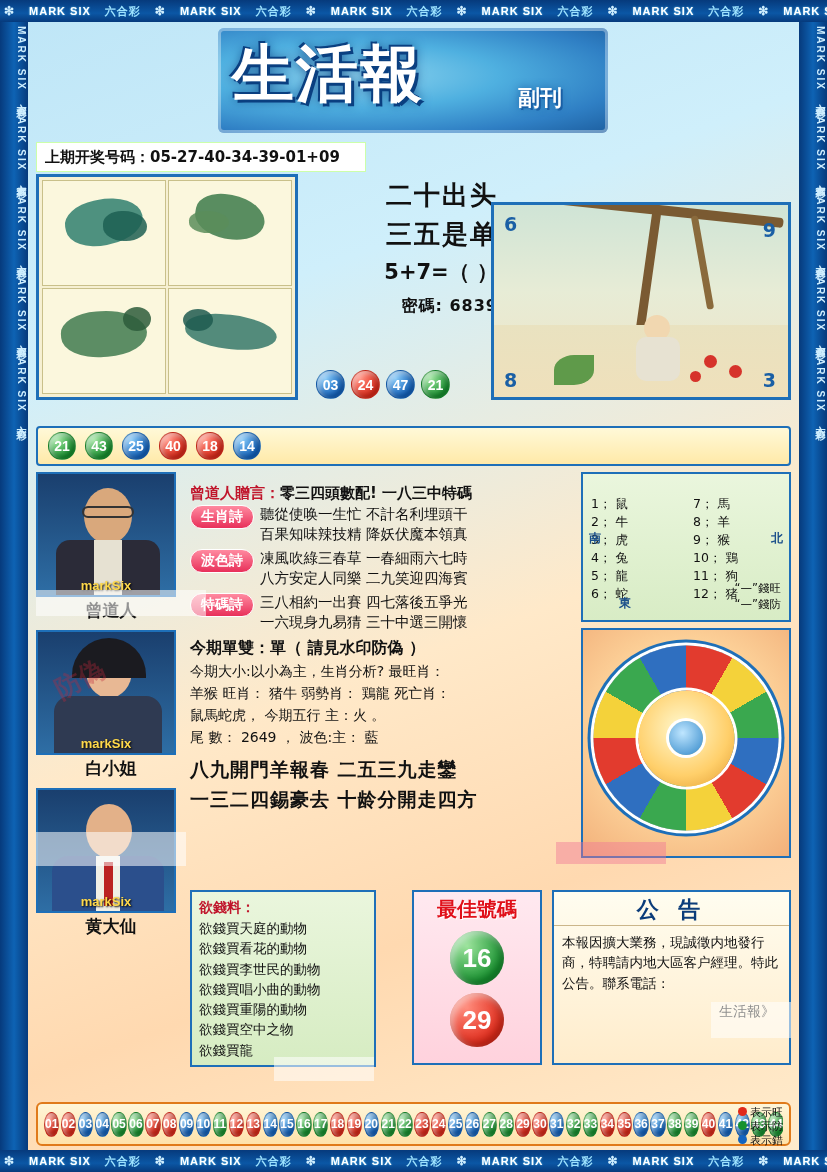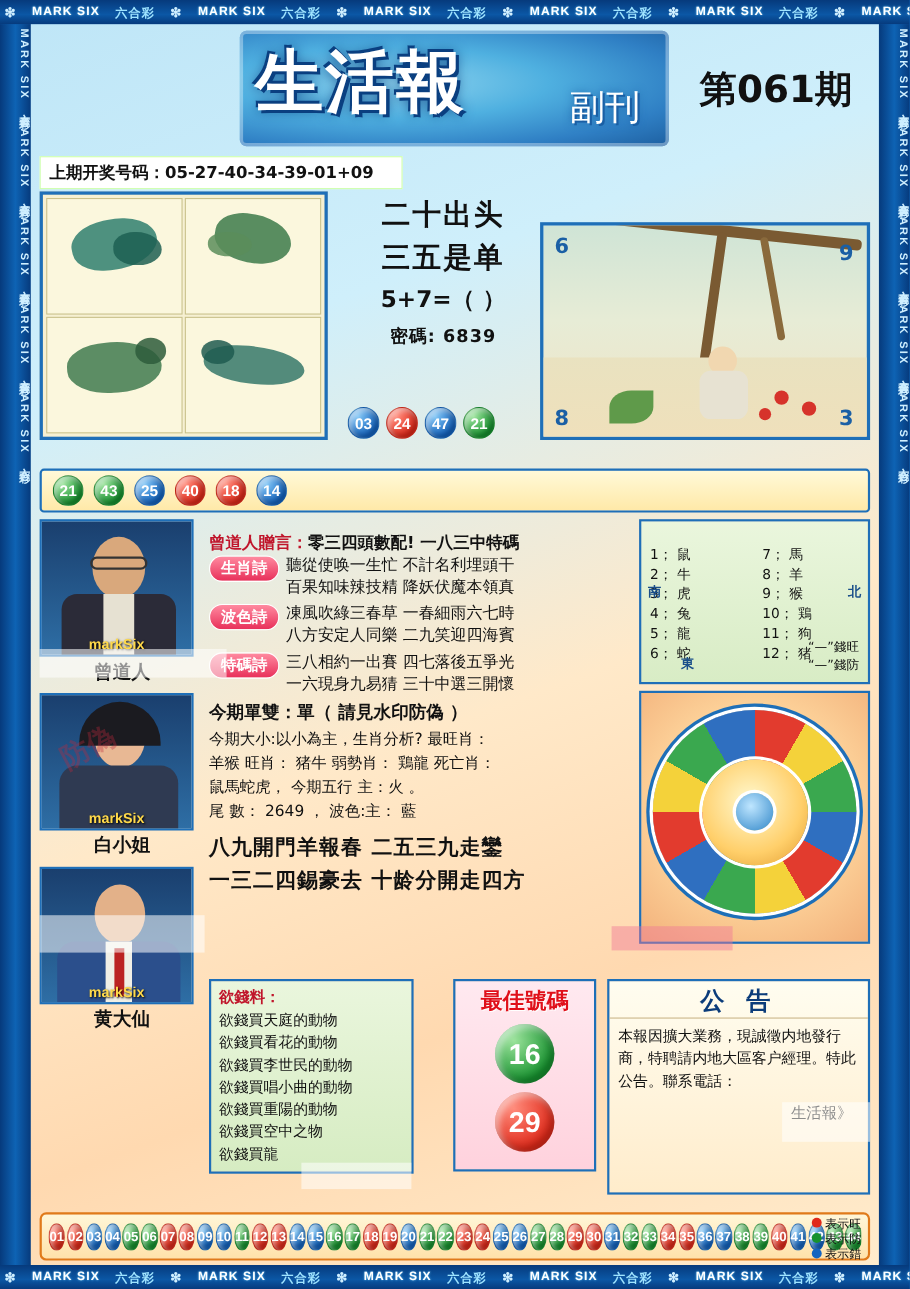--- a/index.html
+++ b/index.html
@@ -60,21 +60,21 @@
   .logo-title {
     position:absolute; left:204px; top:52px;
     font-size:62px; font-weight:bold; color:#ffffff;
     font-family:"DejaVu Sans", sans-serif;
     text-shadow: 3px 3px 0 #0a3f80, -2px -2px 0 #0a3f80, 0 0 12px #0a3f80;
     letter-spacing:2px;
     transform: translateY(-50%);
   }
   .logo-sub {
     position:absolute; left:490px; top:76px;
-    font-size:32px; font-weight:normal; color:#ffffff;
+    font-size:22px; font-weight:bold; color:#ffffff;
     text-shadow: 2px 2px 0 #1a5fa5, 0 0 8px #1a5fa5;
     transform: translateY(-50%);
   }
   .issue {
     position:absolute; right:24px; top:60px; transform:translateY(-50%);
     font-size:34px; font-weight:bold; color:#111;
     font-family:"DejaVu Sans", sans-serif;
   }
 
   
@@ -91,21 +91,21 @@
   .pic-grid {
     position:absolute; left:0; top:0; width:262px; height:226px;
     background:#f6f0d2; border:3px solid #1e6fb8;
     display:grid; grid-template-columns:1fr 1fr; grid-template-rows:1fr 1fr;
     gap:2px; padding:3px;
   }
   .pic-cell { background:#fbf7dd; border:1px solid #c9c08a; position:relative; overflow:hidden; }
   .blob { position:absolute; border-radius:45% 55% 50% 50%; opacity:.85; }
 
   .mid-text {
-    position:absolute; left:272px; top:4px; width:190px; text-align:center;
+    position:absolute; left:272px; top:4px; width:190px; text-align:right;
     color:#111; font-family:"DejaVu Sans", sans-serif;
   }
   .mid-text .l1 { font-size:26px; font-weight:bold; letter-spacing:2px; }
   .mid-text .l2 { font-size:26px; font-weight:bold; letter-spacing:2px; margin-top:4px;}
   .mid-text .l3 { font-size:21px; font-weight:bold; margin-top:6px;}
   .mid-text .l4 { font-size:16px; font-weight:bold; margin-top:10px; letter-spacing:1px;}
 
   .tree-panel {
     position:absolute; right:0; top:28px; width:300px; height:198px;
     border:3px solid #1e6fb8;
@@ -245,21 +245,21 @@
     text-shadow:1px 1px 0 #fff;
   }
   .bigball {
     width:54px; height:54px; border-radius:50%; margin:8px auto 0;
     display:flex; align-items:center; justify-content:center;
     font-size:26px; font-weight:bold; color:#fff;
     font-family:"Liberation Sans", sans-serif;
     box-shadow: inset -4px -4px 8px rgba(0,0,0,.25), inset 4px 4px 7px rgba(255,255,255,.55);
   }
   .notice {
-    position:absolute; left:362px; top:0; right:0; height:196px;
+    position:absolute; left:362px; top:0; right:0; height:175px;
     border:2px solid #1e6fb8; background: linear-gradient(180deg,#fffdf0,#ffeccb);
   }
   .notice-hd {
     text-align:center; font-size:22px; font-weight:bold; color:#0b3c7a;
     letter-spacing:6px; padding-top:3px; font-family:"DejaVu Sans", sans-serif;
     border-bottom:1px solid #cbb68a;
   }
   .notice-body { padding:6px 8px; font-size:13.5px; line-height:1.5; color:#111;
                  font-family:"DejaVu Sans", sans-serif;}
   .notice-sign { text-align:right; padding-right:14px; font-size:14px; margin-top:4px; }
@@ -336,21 +336,20 @@
     </div>
   <div class="side left">MARK SIX 六合彩 MARK SIX 六合彩 MARK SIX 六合彩 MARK SIX 六合彩 MARK SIX 六合彩</div>
   <div class="side right">MARK SIX 六合彩 MARK SIX 六合彩 MARK SIX 六合彩 MARK SIX 六合彩 MARK SIX 六合彩</div>
 
   <div class="content">
 
     <div class="masthead">
       <div class="logo-block"></div>
       <div class="logo-title">生活報</div>
       <div class="logo-sub">副刊</div>
-      <div class="issue">第061期</div>
     </div>
 
     <div class="lastdraw">
       <span>上期开奖号码：</span>
       <span>05-27-40-34-39-01+09</span>
     </div>
 
     <div class="upper">
 
       <div class="pic-grid">

